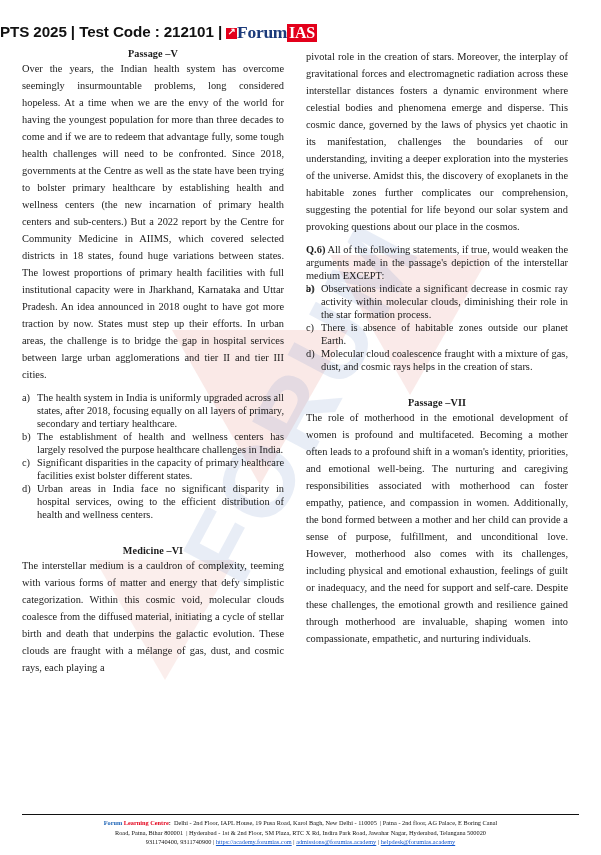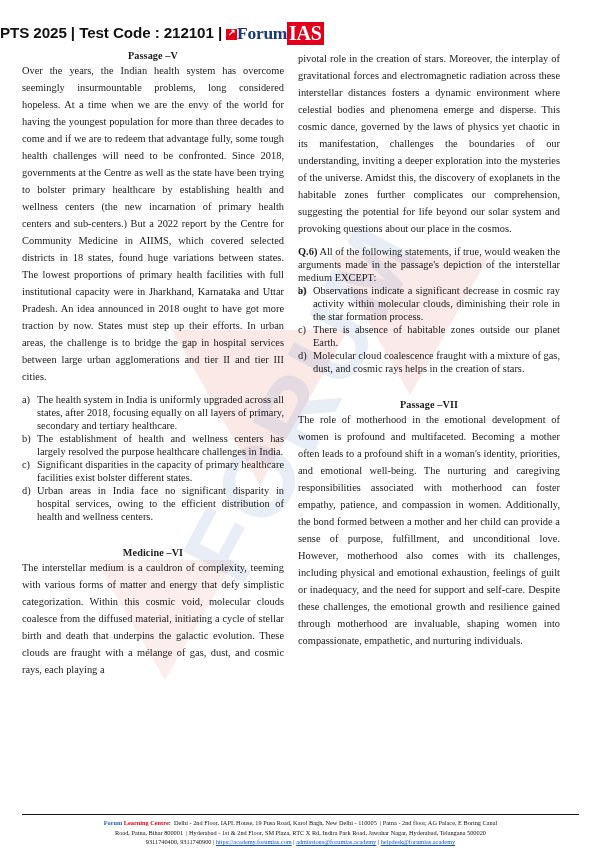--- a/index.html
+++ b/index.html
@@ -121,33 +121,33 @@
   .logo-forum {
     font-family: "Liberation Serif", serif;
     font-weight: 700;
     font-size: 17.5px;
     color: #1b3a7a;
     letter-spacing: -0.3px;
   }
   .logo-ias {
     font-family: "Liberation Serif", serif;
     font-weight: 700;
-    font-size: 20px;
+    font-size: 16px;
     color: #ffffff;
     background: #e3001b;
     padding: 0 2px;
     letter-spacing: -0.3px;
   }
 
   
   .columns {
     position: relative;
     z-index: 2;
     display: flex;
-    gap: 14px;
+    gap: 22px;
     padding: 0 22px;
     box-sizing: border-box;
   }
   .col {
     width: 262px;
     flex: 0 0 262px;
   }
 
   .passage-title {
     text-align: center;

